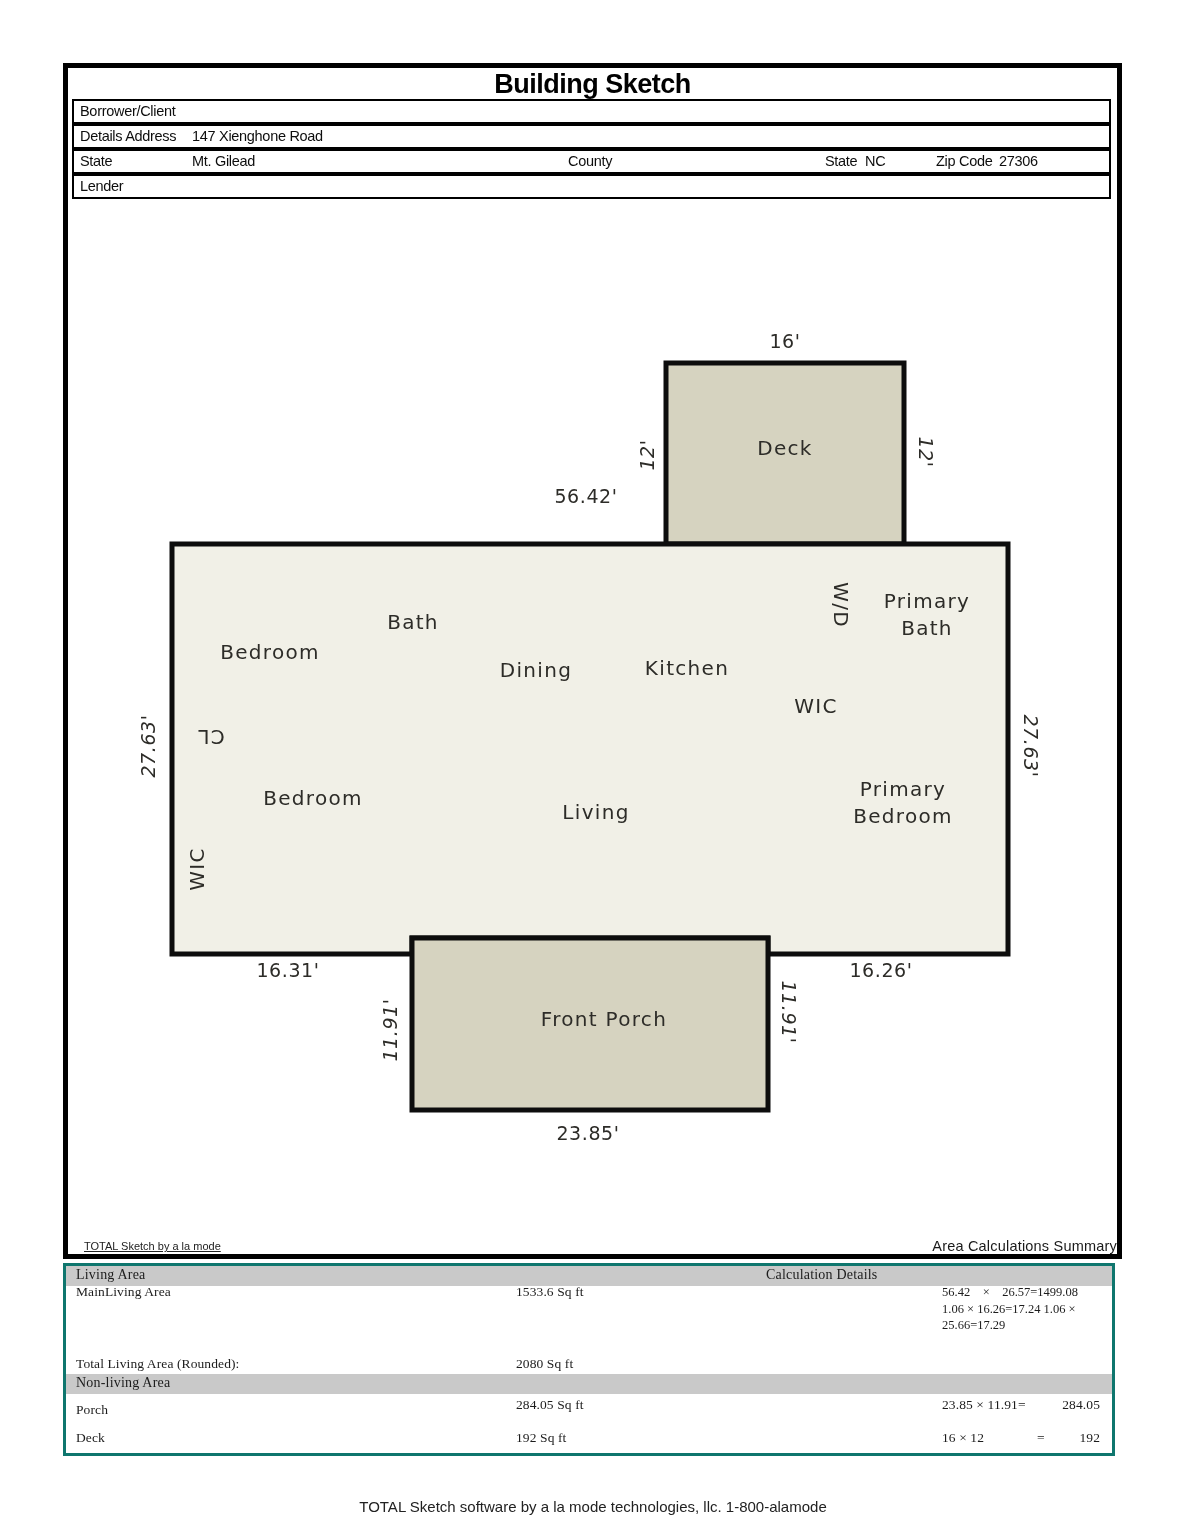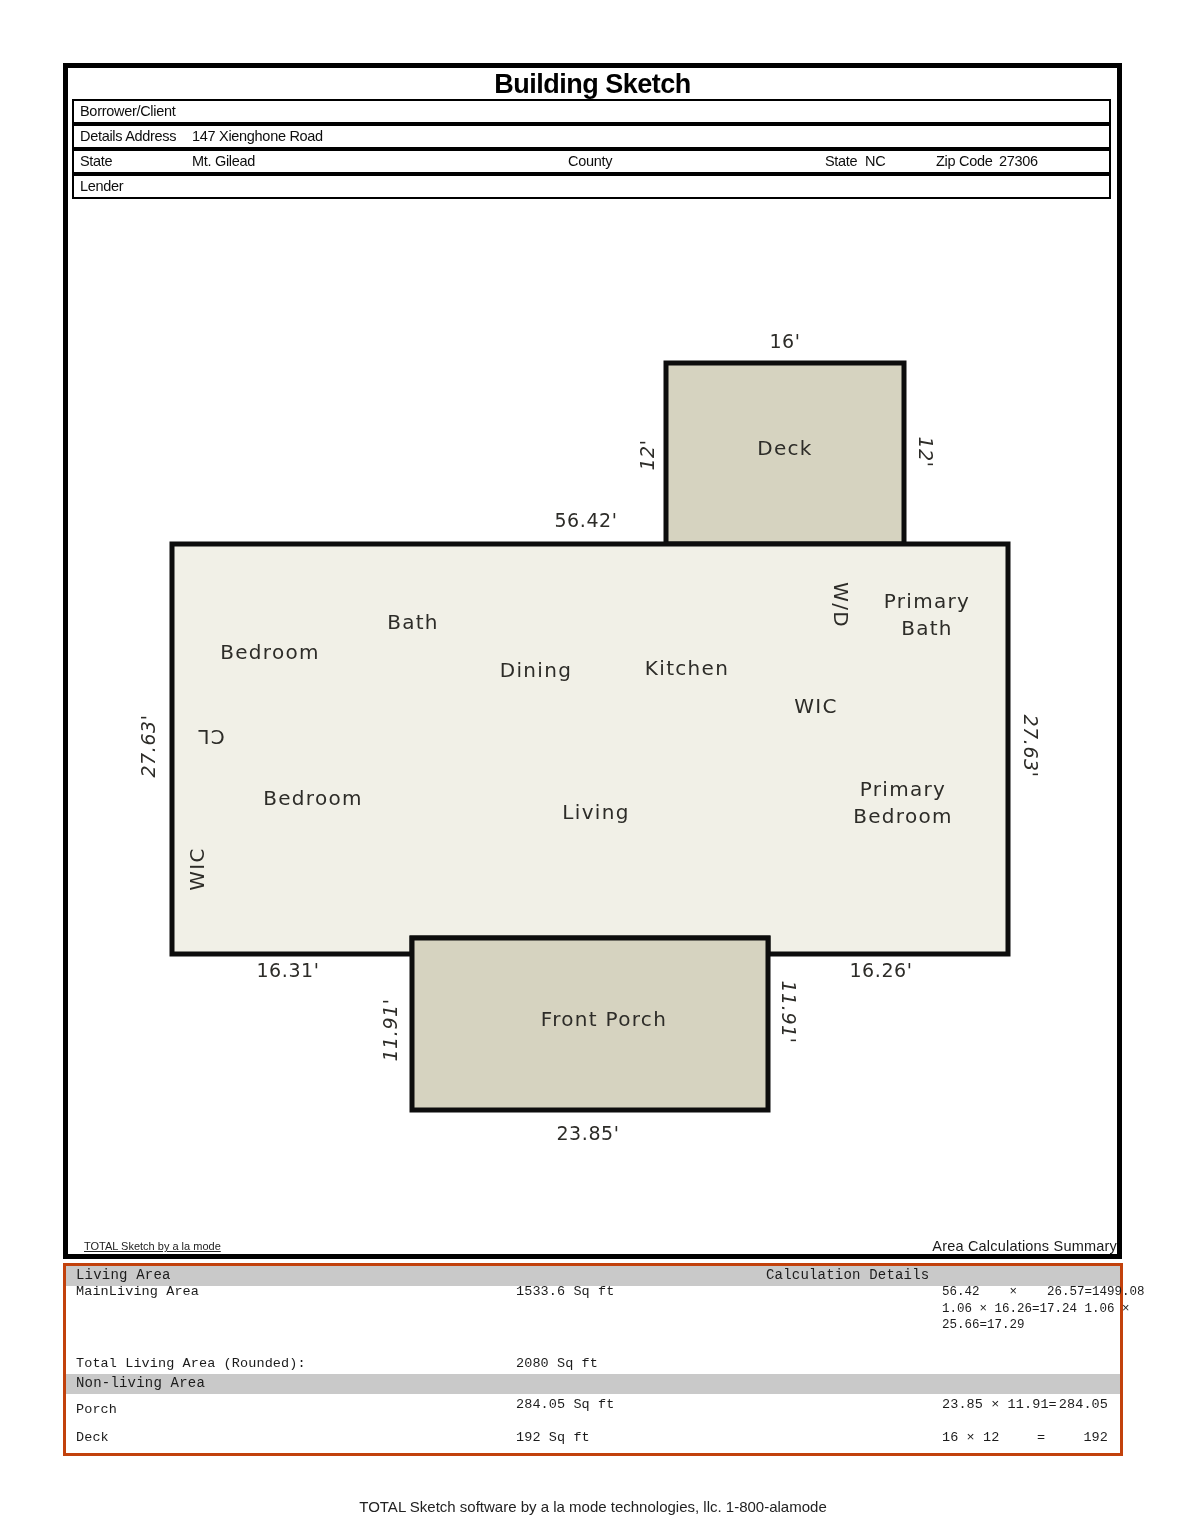--- a/index.html
+++ b/index.html
@@ -43,23 +43,22 @@
   .room { font-size:20px; letter-spacing:1.3px; line-height:27px; }
   .dim  { font-size:19px; letter-spacing:0.6px; }
   .rot-l   { transform:translate(-50%,-50%) rotate(-90deg); }
   .rot-r   { transform:translate(-50%,-50%) rotate(90deg); }
   .rot-180 { transform:translate(-50%,-50%) rotate(180deg); }
   .it { font-style:italic; }
 
   
   .summary-box {
     position:absolute; left:63px; top:1263px; width:1046px; height:187px;
-    border:3px solid #c2410c; background:#fff; z-index:2;
-    font-family:Liberation Mono, monospace;
-    padding-left:8px;
+    border:3px solid #0f766e; background:#fff; z-index:2;
+    font-family:Liberation Serif, serif;
   }
   .gray-row {
     position:absolute; left:0; width:100%; height:20px; background:#c9c9c9;
   }
   .gray-row span {
     position:absolute; top:1px; font-size:14px; color:#1c1c1c; letter-spacing:0.2px;
   }
   .cell {
     position:absolute; font-size:13.5px; color:#1c1c1c; white-space:pre;
     letter-spacing:0.1px;
@@ -79,21 +78,21 @@
 
   <svg class="plan" width="1186" height="1536" viewBox="0 0 1186 1536">
     <rect x="666" y="363" width="238" height="181" fill="#d6d3c0" stroke="#0d0d0d" stroke-width="5"></rect>
     <polygon points="172,544 1008,544 1008,954 768,954 768,938 412,938 412,954 172,954" fill="#f1f0e7" stroke="#0d0d0d" stroke-width="5"></polygon>
     <rect x="412" y="938" width="356" height="172" fill="#d6d3c0" stroke="#0d0d0d" stroke-width="5"></rect>
   </svg>
 
   <div class="lbl dim" style="left:785px;top:341px">16'</div>
   <div class="lbl dim rot-l it" style="left:647px;top:455px">12'</div>
   <div class="lbl dim rot-r it" style="left:926px;top:452px">12'</div>
-  <div class="lbl dim" style="left:586px;top:520px">56.42'</div>
+  <div class="lbl dim" style="left:586px;top:496px">56.42'</div>
   <div class="lbl dim rot-l it" style="left:148px;top:746px">27.63'</div>
   <div class="lbl dim rot-r it" style="left:1031px;top:746px">27.63'</div>
   <div class="lbl dim" style="left:288px;top:970px">16.31'</div>
   <div class="lbl dim" style="left:881px;top:970px">16.26'</div>
   <div class="lbl dim rot-l it" style="left:390px;top:1030px">11.91'</div>
   <div class="lbl dim rot-r it" style="left:789px;top:1012px">11.91'</div>
   <div class="lbl dim" style="left:588px;top:1133px">23.85'</div>
 
   <div class="lbl room" style="left:785px;top:448px">Deck</div>
   <div class="lbl room" style="left:270px;top:652px">Bedroom</div>

